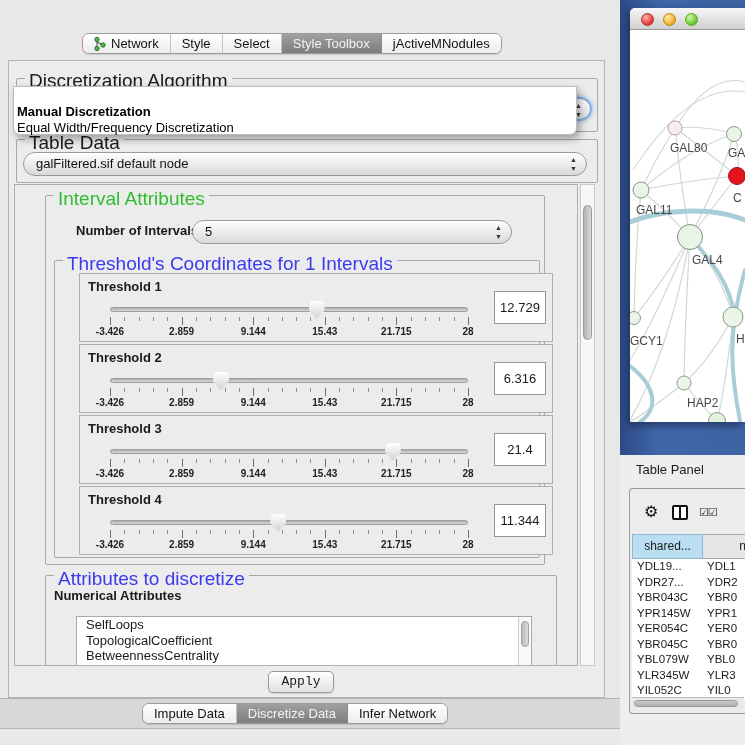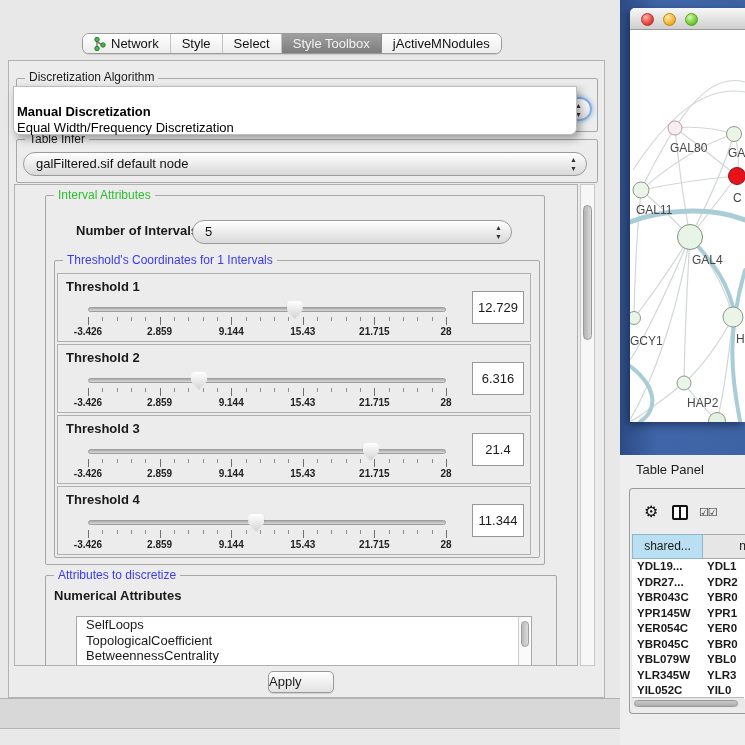--- a/index.html
+++ b/index.html
@@ -15,21 +15,21 @@
   .close-btn { position:absolute; left:594px; top:4px; font-size:14px; font-weight:bold; color:#1c1c1c; }
 
   .seg { position:absolute; display:flex; height:21px; border:1px solid #9b9b9b; border-radius:7px; background:#fff; overflow:hidden; box-shadow:0 1px 1px rgba(0,0,0,.12); }
   .seg .s { display:flex; align-items:center; gap:5px; padding:0 11px; font-size:13px; line-height:19px; background:linear-gradient(#ffffff,#ececec); border-right:1px solid #c3c3c3; color:#111; white-space:nowrap; }
   .seg .s:last-child { border-right:none; }
   .seg .s.sel { background:linear-gradient(#a0a0a0,#7d7d7d); color:#f3f3f3; border-right-color:#8a8a8a; }
 
   .tabpane { left:8px; top:60px; width:597px; height:638px; border:1px solid #b3b3b3; background:#ececec; }
 
   .grp { position:absolute; border:1px solid #a8a8a8; border-radius:2px; }
-  .grp-title { position:absolute; top:-8px; left:8px; background:#ececec; padding:0 4px; font-size:12px; white-space:nowrap; }
+  .grp-title { position:absolute; top:-8px; left:8px; background:#ececec; padding:0 4px; font-size:19px; white-space:nowrap; }
   .t-green { color:#2ebe2e; }
   .t-blue  { color:#3a3aee; }
 
   .combo { position:absolute; height:24px; border:1px solid #9a9a9a; border-radius:12px; background:linear-gradient(#ffffff,#ececec 50%,#d9d9d9); box-shadow:inset 0 1px 0 #fff; font-size:13px; line-height:22px; padding-left:12px; color:#111; overflow:hidden; white-space:nowrap; }
   .combo .arrows { position:absolute; right:9px; top:2px; font-size:7px; line-height:9px; color:#333; text-align:center; }
 
   
   .focus-combo { left:462px; top:97px; width:130px; height:24px; border-radius:12px; background:linear-gradient(#fff,#ddd); border:2px solid #86aede; box-shadow:0 0 5px #7fb0e8; z-index:5; }
   .focus-combo .arrows { position:absolute; right:8px; top:2px; font-size:7px; line-height:9px; color:#333; }
 
@@ -38,38 +38,38 @@
   .popup .ph { position:absolute; top:2px; left:0; width:100%; text-align:center; color:#a3a3a3; font-size:12.5px; }
   .popup .opt1 { position:absolute; top:17px; left:3px; font-weight:bold; font-size:13px; color:#000; }
   .popup .opt2 { position:absolute; top:33px; left:3px; font-size:13px; color:#000; }
 
   
   .viewport { left:14px; top:184px; width:564px; height:482px; border:1px solid #b0b0b0; background:#ececec; overflow:hidden; }
   .vscroll { left:580px; top:184px; width:15px; height:482px; background:#f7f7f7; border:1px solid #c9c9c9; }
   .vscroll .vthumb { position:absolute; left:2px; top:20px; width:9px; height:135px; border-radius:5px; background:linear-gradient(90deg,#b2b2b2,#dadada); border:1px solid #9a9a9a; }
 
   
-  .trow { position:absolute; left:2px; width:474px; height:69px; border:1px solid #b0b0b0; background:#ececec; }
+  .trow { position:absolute; left:24px; width:474px; height:69px; border:1px solid #b0b0b0; background:#ececec; }
   .trow .tlabel { position:absolute; left:8px; top:5px; font-weight:bold; font-size:13px; }
   .track { position:absolute; left:30px; top:33px; width:358px; height:5px; border:1px solid #9d9d9d; border-radius:3px; background:linear-gradient(#ababab,#d9d9d9); }
   .thumb { position:absolute; top:27px; width:16px; height:18px; background:linear-gradient(#ffffff,#d2d2d2); clip-path:polygon(15% 0,85% 0,100% 15%,100% 52%,50% 100%,0 52%,0 15%); filter:drop-shadow(0 0 1px #777); }
   .ticks { position:absolute; left:30px; top:43px; width:358px; height:9px; }
   .tick { position:absolute; top:0; width:1px; height:4px; background:#8d8d8d; }
   .tick.major { height:8px; background:#6f6f6f; }
   .slabels { position:absolute; left:30px; top:52px; width:358px; height:12px; }
   .slabel { position:absolute; transform:translateX(-50%); font-size:10px; font-weight:bold; color:#222; white-space:nowrap; }
   .vbox { position:absolute; left:414px; top:17px; width:52px; height:33px; background:#fff; border:1px solid #979797; font-size:13px; text-align:center; line-height:31px; }
 
   
   .attr-list { position:absolute; left:30px; top:40px; width:456px; height:80px; background:#fff; border:1px solid #a8a8a8; }
   .attr-item { padding:1px 0 1px 9px; font-size:13px; line-height:13.5px; }
   .list-scroll { position:absolute; right:0; top:0; width:13px; height:100%; background:#fafafa; border-left:1px solid #ccc; }
   .list-scroll .vthumb { position:absolute; left:2px; top:4px; width:8px; height:26px; border-radius:4px; background:linear-gradient(90deg,#b9b9b9,#dcdcdc); border:1px solid #a0a0a0; }
 
-  .apply-btn { left:268px; top:671px; width:66px; height:22px; border:1px solid #999; border-radius:5px; background:linear-gradient(#fefefe,#e2e2e2); text-align:left; line-height:20px; font-size:13px; box-shadow:0 1px 1px rgba(0,0,0,.12); }
+  .apply-btn { left:268px; top:671px; width:66px; height:22px; border:1px solid #999; border-radius:5px; background:linear-gradient(#fefefe,#e2e2e2); text-align:center; line-height:20px; font-size:13px; box-shadow:0 1px 1px rgba(0,0,0,.12);font-family:Liberation Mono, monospace; }
 
   .bottombar { left:0; top:698px; width:620px; height:30px; background:#d8d8d8; border-top:1px solid #b2b2b2; }
   .bottomstrip { left:0; top:728px; width:620px; height:17px; background:#e9e9e9; border-top:1px solid #b5b5b5; }
 
   
   .net-bg { left:620px; top:0; width:125px; height:455px; background:linear-gradient(90deg,#2c4a85,#4066a9 30%,#3e63a4); }
   .net-window { left:630px; top:8px; width:115px; height:414px; border-radius:5px 0 0 0; box-shadow:-2px 3px 8px rgba(0,0,20,.45); overflow:hidden; background:#fff; }
   .net-titlebar { position:absolute; left:0; top:0; width:100%; height:22px; background:linear-gradient(#f7f7f7,#cfcfcf); border-bottom:1px solid #9a9a9a; border-radius:5px 0 0 0; }
   .light { position:absolute; top:5px; width:13px; height:13px; border-radius:50%; }
   .light.red    { left:11px; background:radial-gradient(circle at 35% 30%, #ffb3ad, #ee4d42 55%, #b5211a); border:1px solid #a33; }
@@ -84,21 +84,21 @@
   .gear-icon { position:absolute; left:14px; top:13px; font-size:16px; color:#111; }
   .cols-icon { position:absolute; left:42px; top:16px; width:16px; height:15px; border:2px solid #111; border-radius:2px; background:#fff; }
   .cols-icon::after { content:''; position:absolute; left:5px; top:0; width:2px; height:11px; background:#111; }
   .checks-icon { position:absolute; left:69px; top:17px; font-size:11px; letter-spacing:-1px; color:#222; }
   .tbl-header { position:absolute; left:2px; top:45px; height:25px; display:flex; }
   .tbl-hcell { font-size:12px; text-align:center; line-height:23px; border:1px solid #aaa; border-left:none; overflow:hidden; white-space:nowrap; }
   .tbl-hcell.h0 { width:71px; background:#badff2; border-left:1px solid #aaa; border-color:#8fb7cc; }
   .tbl-hcell.h1 { width:80px; background:#e6e6e6; }
   .tbl-body { position:absolute; left:2px; top:70px; width:151px; background:#fff; }
   .tbl-row { display:flex; height:15.5px; }
-  .tbl-cell { font-size:11.5px; line-height:15.5px; overflow:hidden; white-space:nowrap;font-weight:bold; }
+  .tbl-cell { font-size:11.5px; line-height:15.5px; overflow:hidden; white-space:nowrap; }
   .tbl-cell.c0 { width:71px; padding-left:5px; }
   .tbl-cell.c1 { width:80px; padding-left:4px; }
   .hscroll { position:absolute; left:2px; top:208px; width:112px; height:11px; background:#e9e9e9; border-top:1px solid #bbb; }
   .hscroll .hthumb { position:absolute; left:2px; top:2px; width:104px; height:7px; border-radius:4px; background:linear-gradient(#c9c9c9,#aeaeae); border:1px solid #9a9a9a; }
 
   .net-icon-svg { width:12px; height:14px; }
 </style>
 </head>
 <body>
 
@@ -139,21 +139,21 @@
   <div class="abs focus-combo">
     <span class="arrows">▲<br>▼</span>
   </div>
 
   <div class="abs popup">
     <div class="opt1">Manual Discretization</div>
     <div class="opt2">Equal Width/Frequency Discretization</div>
   </div>
 
   <div class="grp" style="left:16px; top:139px; width:582px; height:44px;">
-    <span class="grp-title">Table Infer</span>
+    <span class="grp-title">Table Data</span>
     <div class="combo" style="left:6px; top:12px; width:564px;">
       <span>galFiltered.sif default node</span>
       <span class="arrows">▲<br>▼</span>
     </div>
   </div>
 
   <div class="abs viewport">
 
     <div class="grp" style="left:30px; top:10px; width:500px; height:370px;">
       <span class="grp-title t-green">Interval Attributes</span>
@@ -354,20 +354,31 @@
     </div>
   </div>
 
   <div class="abs vscroll">
     <div class="vthumb"></div>
   </div>
 
   <div class="abs apply-btn">Apply</div>
 
   <div class="abs bottombar"></div>
+  <div class="seg" style="left:142px; top:703px;">
+    <div class="s">
+        <span>Impute Data</span>
+      </div>
+    <div class="s sel">
+        <span>Discretize Data</span>
+      </div>
+    <div class="s">
+        <span>Infer Network</span>
+      </div>
+  </div>
   <div class="abs bottomstrip"></div>
 
   <div class="abs net-bg"></div>
   <div class="abs net-window">
     <div class="net-titlebar">
       <div class="light red"></div>
       <div class="light yellow"></div>
       <div class="light green"></div>
     </div>
     <div class="net-canvas">

